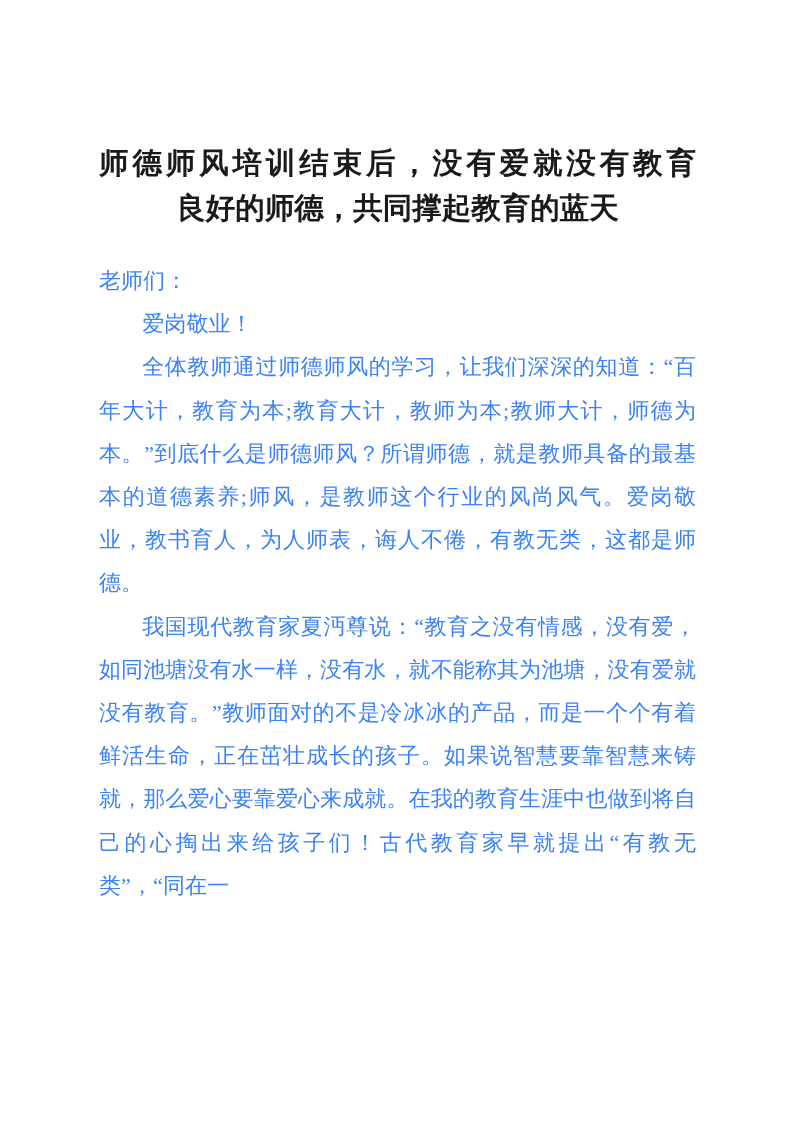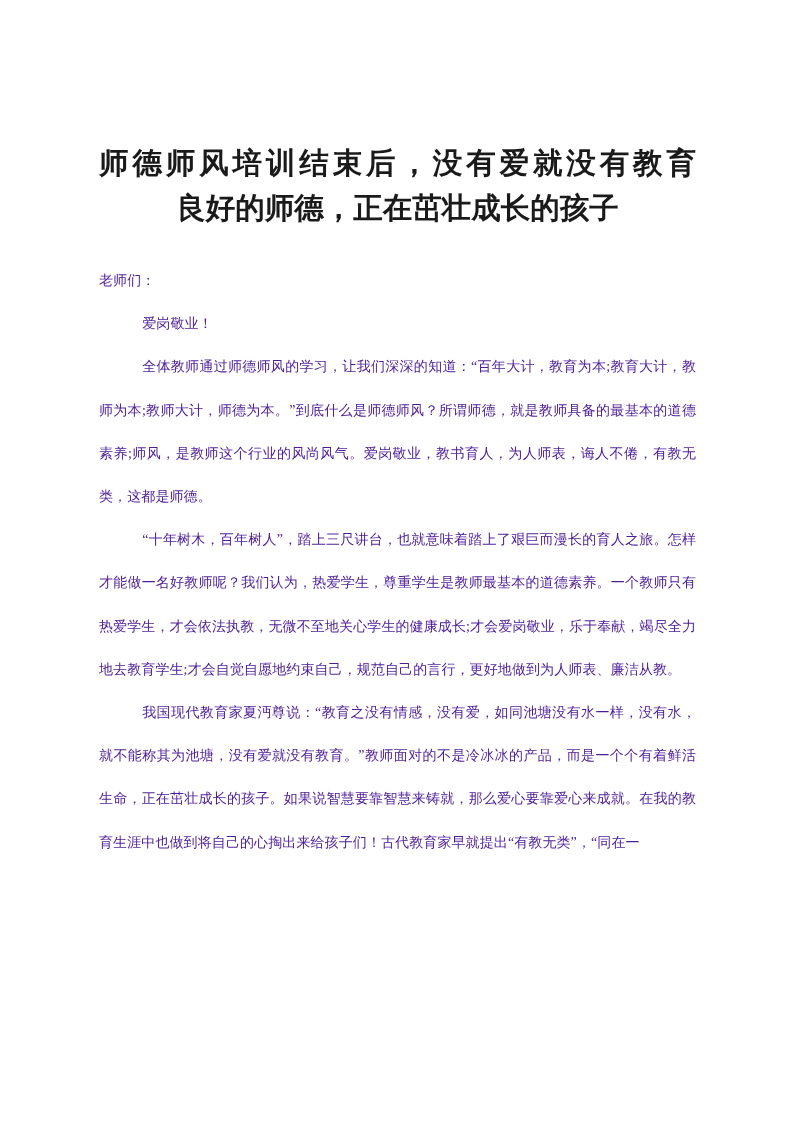--- a/index.html
+++ b/index.html
@@ -54,23 +54,23 @@
   .title-line-2 {
     text-align: center;
   }
 
   .body-block {
     margin-top: 28px;
   }
 
   p.para {
     font-family: "Liberation Serif", "DejaVu Serif", serif;
-    font-size: 14px;
+    font-size: 22px;
     line-height: 43.2px;
-    color: #4c1d95;
+    color: #3b82f6;
     margin: 0;
     text-align: justify;
     text-align-last: left;
     text-justify: inter-character;
     word-break: break-all;
     letter-spacing: 0.1px;
   }
 
   p.para.indent {
     text-indent: 43.2px;
@@ -82,30 +82,29 @@
 </style>
 </head>
 <body>
 
 <div class="page">
 
   <div class="content">
 
     <h1 class="doc-title">
       <span class="title-line title-line-1">师德师风培训结束后，没有爱就没有教育</span>
-      <span class="title-line title-line-2">良好的师德，正在茁壮成长的孩子</span>
+      <span class="title-line title-line-2">良好的师德，共同撑起教育的蓝天</span>
     </h1>
 
     <div class="body-block">
 
       <p class="para noindent">老师们：</p>
 
       <p class="para indent">爱岗敬业！</p>
 
       <p class="para indent">全体教师通过师德师风的学习，让我们深深的知道：“百年大计，教育为本;教育大计，教师为本;教师大计，师德为本。”到底什么是师德师风？所谓师德，就是教师具备的最基本的道德素养;师风，是教师这个行业的风尚风气。爱岗敬业，教书育人，为人师表，诲人不倦，有教无类，这都是师德。</p>
 
-      <p class="para indent">“十年树木，百年树人”，踏上三尺讲台，也就意味着踏上了艰巨而漫长的育人之旅。怎样才能做一名好教师呢？我们认为，热爱学生，尊重学生是教师最基本的道德素养。一个教师只有热爱学生，才会依法执教，无微不至地关心学生的健康成长;才会爱岗敬业，乐于奉献，竭尽全力地去教育学生;才会自觉自愿地约束自己，规范自己的言行，更好地做到为人师表、廉洁从教。</p>
 
       <p class="para indent">我国现代教育家夏沔尊说：“教育之没有情感，没有爱，如同池塘没有水一样，没有水，就不能称其为池塘，没有爱就没有教育。”教师面对的不是冷冰冰的产品，而是一个个有着鲜活生命，正在茁壮成长的孩子。如果说智慧要靠智慧来铸就，那么爱心要靠爱心来成就。在我的教育生涯中也做到将自己的心掏出来给孩子们！古代教育家早就提出“有教无类”，“同在一</p>
 
     </div>
   </div>
 </div>
 
 </body></html>

